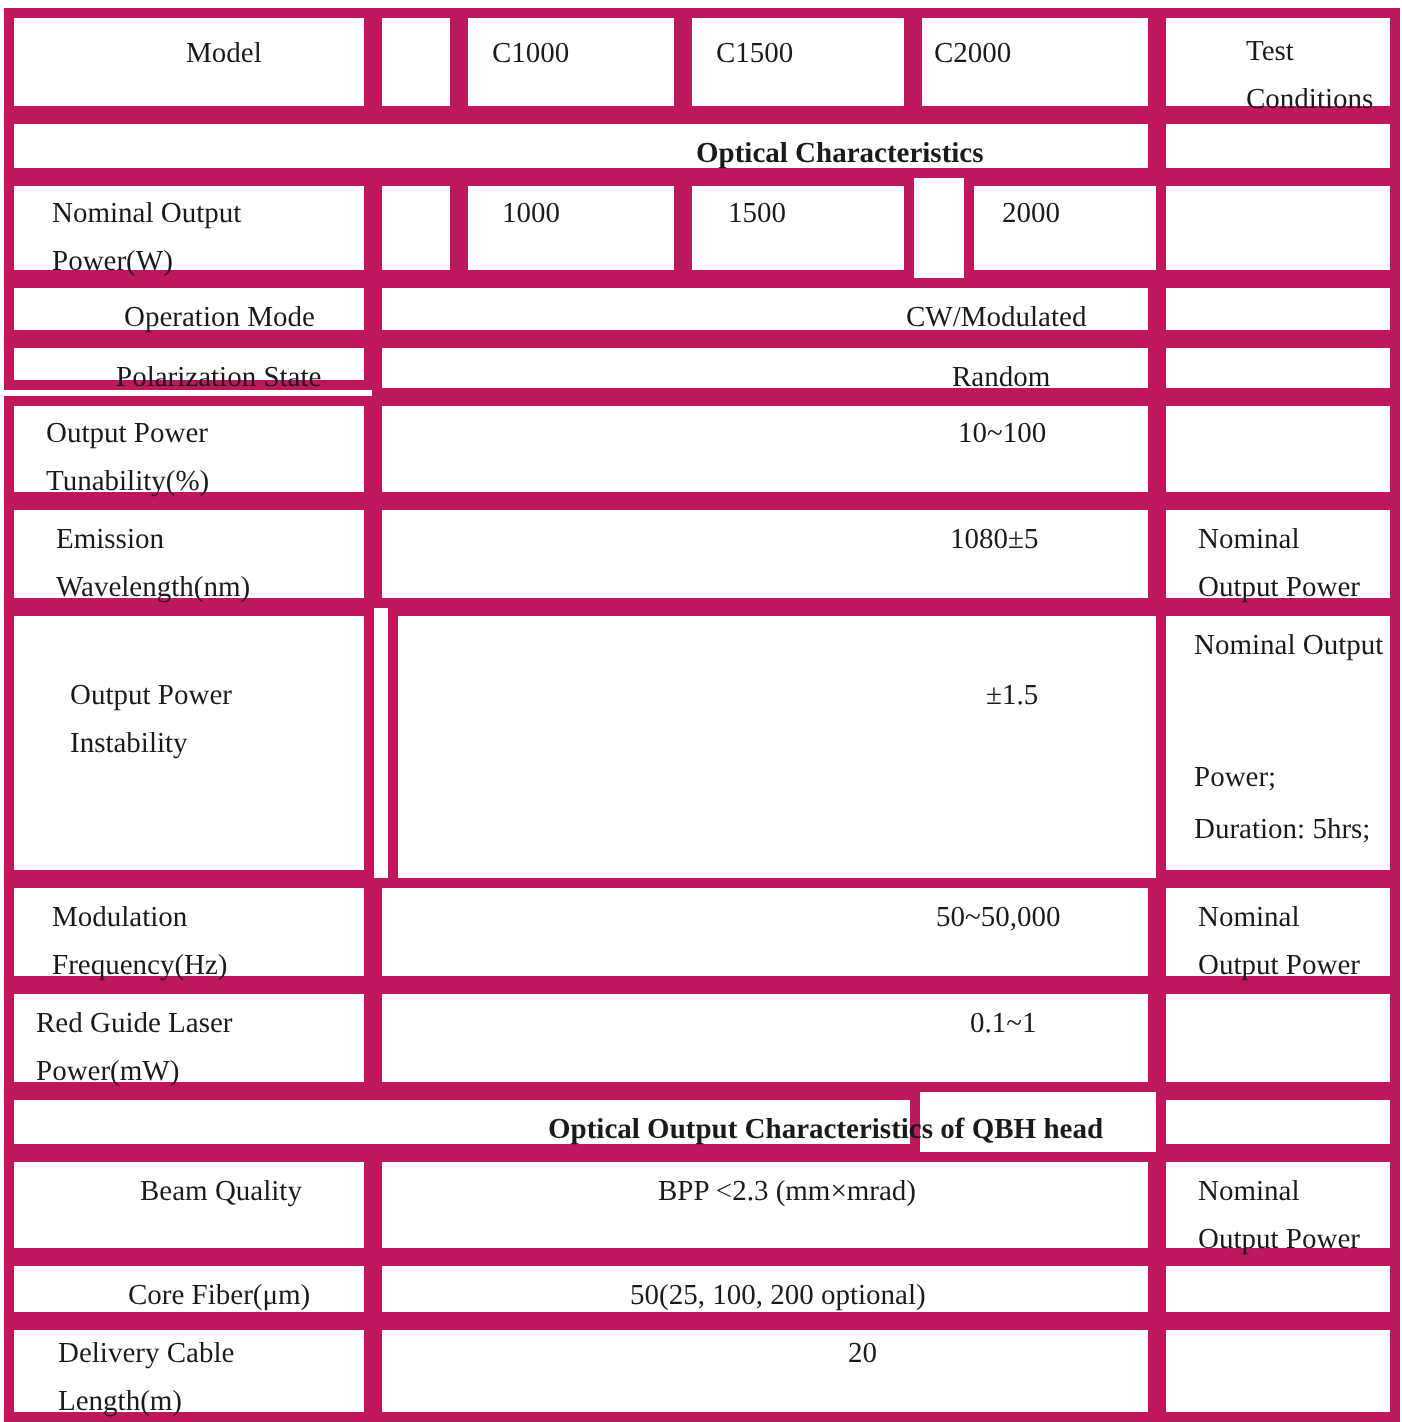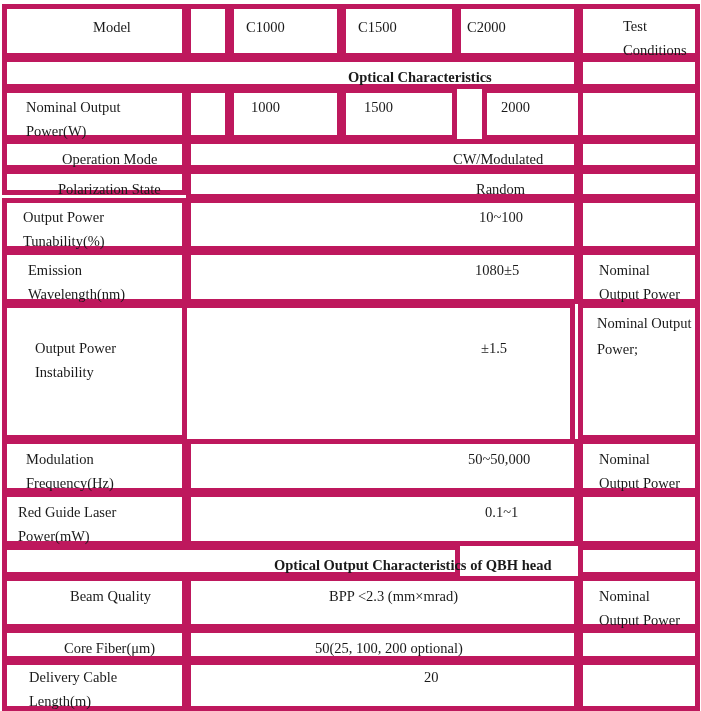--- a/index.html
+++ b/index.html
@@ -88,26 +88,27 @@
   </div>
   <div class="cell" style="left:576px;top:246px;width:122px;height:54px;">
     <span style="padding:3px 0 0 16px;">Nominal
 Output Power</span>
   </div>
 
   <div class="cell" style="left:0;top:299px;width:185px;height:137px;">
     <span style="padding:28px 0 0 28px;">Output Power
 Instability</span>
   </div>
-  <div class="cell" style="left:180px;top:299px;width:393px;height:149px;">
+  <div class="cell" style="left:192px;top:299px;width:393px;height:149px;">
     <span style="padding:28px 0 0 294px;">±1.5</span>
   </div>
   <div class="cell" style="left:576px;top:299px;width:122px;height:137px;line-height:26px;overflow:hidden;">
     <span style="padding:2px 0 0 14px;white-space:nowrap;">Nominal Output</span>
-    <span style="padding:0 0 0 14px;">Power;</span>
+    <span style="padding:0 0 0 14px;margin-top:40px;">Power;</span>
+    <span style="padding:0 0 0 14px;">Duration: 5hrs;</span>
   </div>
 
   <div class="cell" style="left:0;top:435px;width:185px;height:54px;">
     <span style="padding:3px 0 0 19px;">Modulation
 Frequency(Hz)</span>
   </div>
   <div class="cell" style="left:184px;top:435px;width:393px;height:54px;">
     <span style="padding:3px 0 0 277px;">50~50,000</span>
   </div>
   <div class="cell" style="left:576px;top:435px;width:122px;height:54px;">

